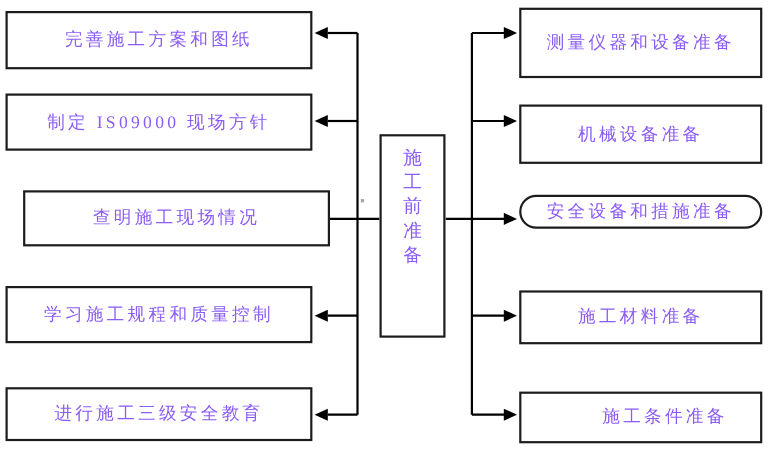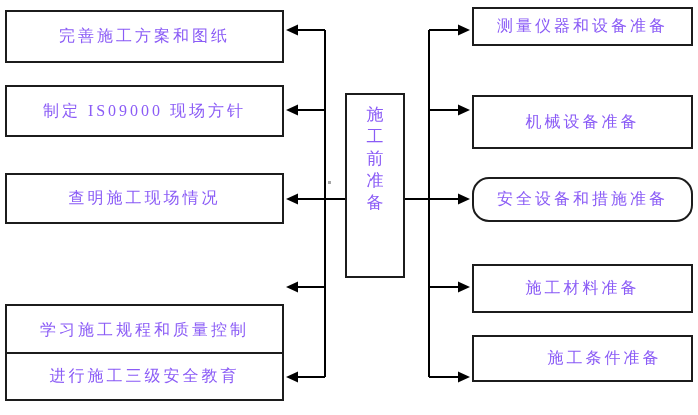--- a/index.html
+++ b/index.html
@@ -26,33 +26,33 @@
     justify-content: center;
     font-size: 16px;
     letter-spacing: 3px;
     white-space: nowrap;
     z-index: 2;
   }
   .lb { left: 5px;   width: 279px; }
   .rb { left: 472px; width: 221px; }
   #lb1 { top: 10px;  height: 53px; }
   #lb2 { top: 85px;  height: 52px; text-align: center; }
-  #lb3 { top: 173px; height: 51px; }
-  #lb4 { top: 260px; height: 52px; margin-top: 44px; }
+  #lb3 { top: 173px; height: 51px; margin-left: 16px; }
+  #lb4 { top: 260px; height: 52px; }
   #lb5 { top: 352px; height: 49px; }
-  #rb1 { top: 7px;   height: 39px; text-align: right; }
+  #rb1 { top: 7px;   height: 64px; text-align: right; }
   #rb2 { top: 79px;  height: 54px; margin-top: 16px; }
-  #rb3 { top: 177px; height: 45px; border-radius: 17px; }
+  #rb3 { top: 177px; height: 31px; border-radius: 17px; }
   #rb4 { top: 264px; height: 49px; text-align: right; }
-  #rb5 { top: 335px; height: 47px; padding-left: 44px; }
+  #rb5 { top: 356px; height: 47px; padding-left: 44px; }
   #center-box {
     position: absolute;
     box-sizing: border-box;
     left: 345px;
-    top: 93px;
+    top: 122px;
     width: 60px;
     height: 185px;
     border: 2px solid #1c1c1c;
     background: #ffffff;
     z-index: 3;
   }
   #center-box .vtext {
     width: 18px;
     margin: 9px auto 0 auto;
     font-size: 17px;

